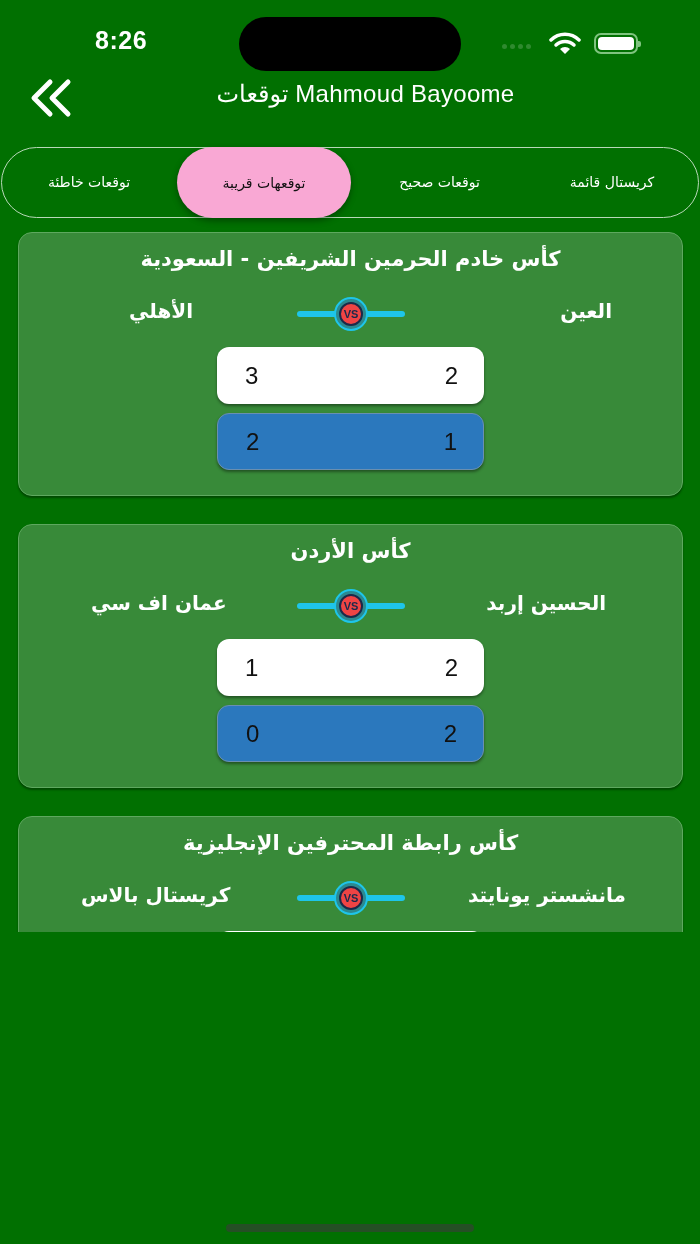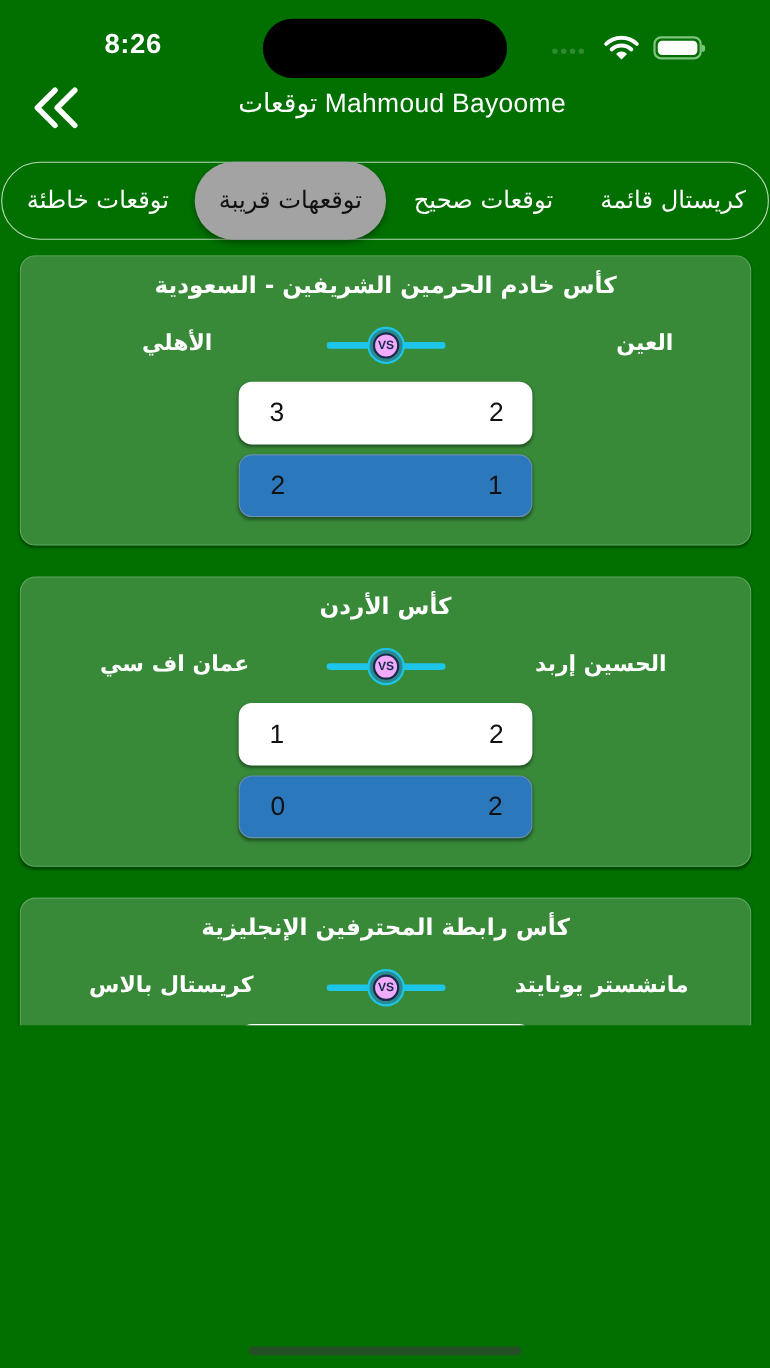--- a/index.html
+++ b/index.html
@@ -18,33 +18,33 @@
   .wifi { position: absolute; left: 549px; top: 32px; }
   .battery { position: absolute; left: 594px; top: 33px; width: 44px; height: 21px; border: 2px solid #7fc47f; border-radius: 7px; padding: 2px; }
   .battery .fill { width: 100%; height: 100%; background: #fff; border-radius: 4px; }
   .battery .nub { position: absolute; right: -5px; top: 6px; width: 3px; height: 6px; background: #7fc47f; border-radius: 0 2px 2px 0; }
 
   .nav { position: absolute; top: 70px; left: 0; width: 700px; height: 56px; }
   .back-btn { position: absolute; left: 28px; top: 6px; width: 48px; height: 44px; cursor: pointer; }
   .nav-title { position: absolute; left: 0; right: 0; top: 10px; text-align: center; font-size: 24px; font-family: "Liberation Sans", sans-serif; font-weight: 400; letter-spacing: 0.3px; margin-left: 31px; }
 
   .tabs { position: absolute; left: 1px; top: 147px; width: 698px; height: 71px; border: 1.5px solid #b8d8b8; border-radius: 36px; }
-  .tab { position: absolute; top: 0; height: 68px; display: flex; align-items: center; justify-content: center; font-size: 22px; color: #fff; cursor: pointer; white-space: nowrap; direction: rtl; }
-  .tab.active { background: #a3a3a3; color: #111; border-radius: 36px; box-shadow: 0 3px 6px rgba(0,0,0,0.35); top: -1px; height: 71px; }
+  .tab { position: absolute; top: 0; height: 68px; display: flex; align-items: center; justify-content: center; font-size: 14px; color: #fff; cursor: pointer; white-space: nowrap; direction: rtl; }
+  .tab.active { background: #f9a8d4; color: #111; border-radius: 36px; box-shadow: 0 3px 6px rgba(0,0,0,0.35); top: -1px; height: 71px; }
 
   .cards { position: absolute; left: 0; top: 232px; width: 700px; height: 700px; overflow: hidden; }
   .card { position: absolute; left: 18px; width: 665px; height: 264px; background: #388a39; border: 1px solid #5ea85f; border-radius: 14px; box-shadow: 0 2px 2px rgba(0,0,0,0.35); }
   .league { position: absolute; top: 14px; left: 0; right: 0; text-align: center; font-size: 21px; font-weight: bold; direction: rtl; }
   .team { position: absolute; top: 66px; font-size: 20px; font-weight: bold; direction: rtl; white-space: nowrap; }
   .team-home { text-align: center; }
   .team-away { text-align: center; }
   .vs { position: absolute; top: 64px; left: 278px; width: 108px; height: 34px; }
   .vs .bar { position: absolute; top: 14px; left: 0; width: 108px; height: 6px; background: #1ec5ea; border-radius: 3px; }
   .vs .ball { position: absolute; top: 0; left: 37px; width: 34px; height: 34px; border-radius: 50%; background: #2b8a8f; border: 2px solid #1ec5ea; display: flex; align-items: center; justify-content: center; }
-  .vs .inner { width: 24px; height: 24px; border-radius: 50%; background: #f0abfc; color: #1a2a4a; font-size: 11px; font-weight: bold; display: flex; align-items: center; justify-content: center; font-family: "Liberation Sans", sans-serif; border: 2px solid #1a2a4a; }
+  .vs .inner { width: 24px; height: 24px; border-radius: 50%; background: #ef4444; color: #1a2a4a; font-size: 11px; font-weight: bold; display: flex; align-items: center; justify-content: center; font-family: "Liberation Sans", sans-serif; border: 2px solid #1a2a4a; }
   .score-row { position: absolute; left: 198px; width: 267px; height: 57px; border-radius: 12px; display: flex; justify-content: space-between; align-items: center; padding: 0 26px 0 28px; font-size: 24px; font-family: "Liberation Sans", sans-serif; color: #111; box-shadow: 0 2px 3px rgba(0,0,0,0.4); cursor: pointer; }
   .score-row.actual { top: 114px; background: #fff; }
   .score-row.predicted { top: 180px; background: #2b78bd; border: 1px solid #6a8fb0; }
   .card-partial { position: absolute; left: 18px; top: 876px; width: 665px; height: 40px; background: #388a39; border: 1px solid #5ea85f; border-radius: 14px; }
 
   .home-indicator { position: absolute; left: 226px; top: 1224px; width: 248px; height: 8px; border-radius: 4px; background: #254f25; }
 </style>
 </head>
 <body>
 

